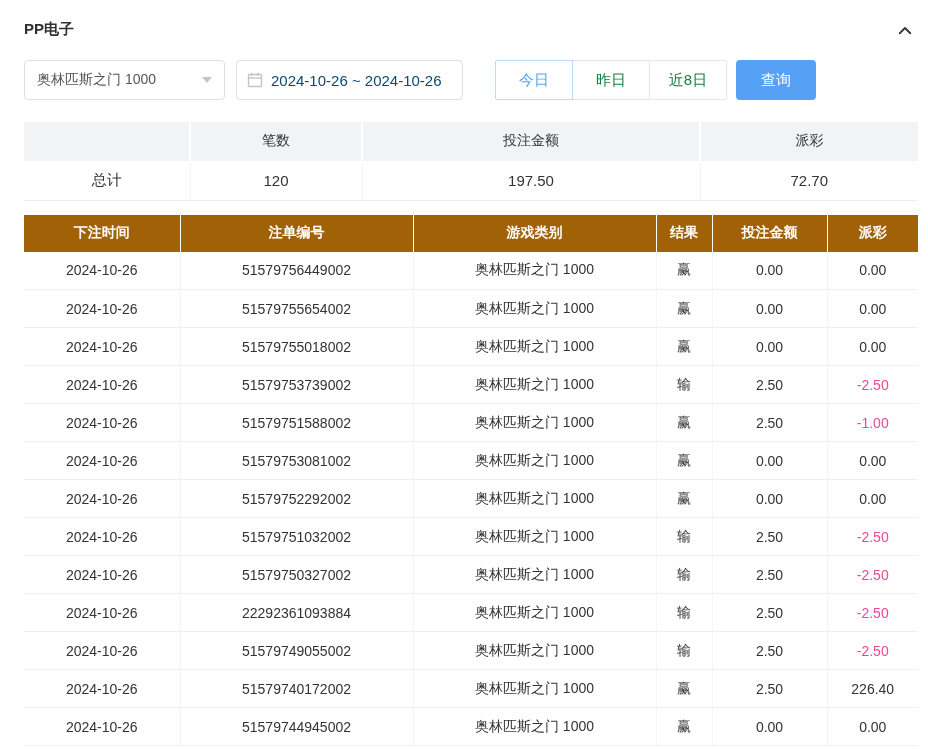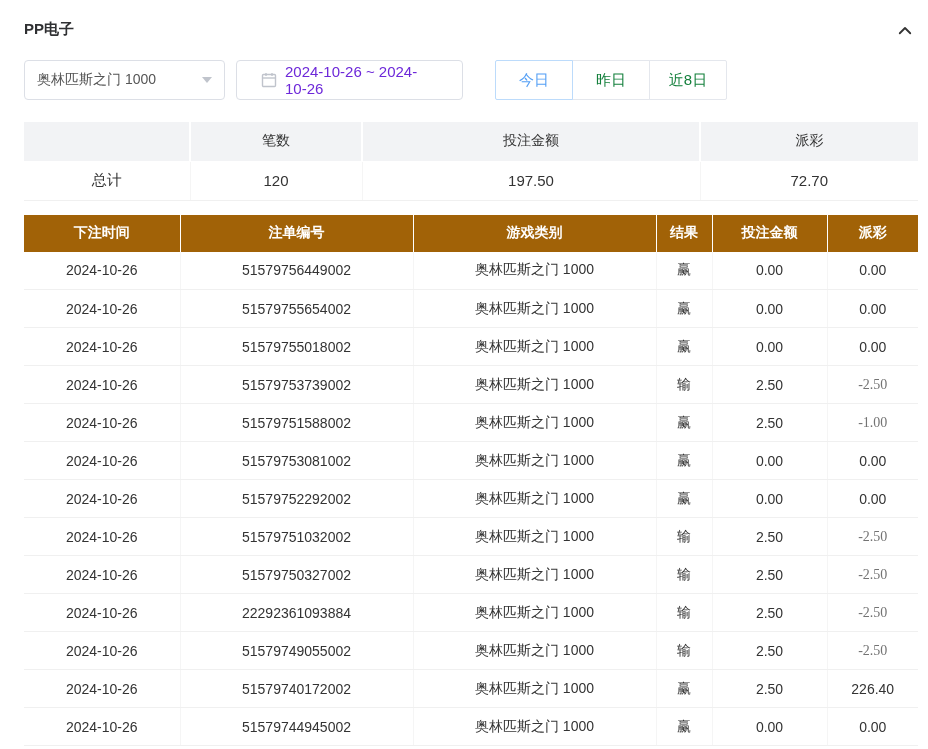--- a/index.html
+++ b/index.html
@@ -23,22 +23,22 @@
     width: 201px; height: 40px; border: 1px solid #dcdfe6; border-radius: 4px;
     display: flex; align-items: center; justify-content: space-between;
     padding: 0 12px; font-size: 14px; color: #555; cursor: pointer; background: #fff;
   }
   .caret-down {
     width: 0; height: 0; border-left: 5px solid transparent; border-right: 5px solid transparent;
     border-top: 6px solid #c0c4cc;
   }
   .date-box {
     width: 227px; height: 40px; border: 1px solid #dcdfe6; border-radius: 4px;
-    display: flex; align-items: center; gap: 8px; padding: 0 24px;
-    font-size: 15px; color: #6d28d9; margin-left: 11px; cursor: pointer; background: #fff;
+    display: flex; align-items: center; gap: 8px; padding: 0 10px;
+    font-size: 15px; color: #0c4a6e; margin-left: 11px; cursor: pointer; background: #fff;
   }
   .btn-group { display: flex; margin-left: 12px; padding-left: 20px; }
   .quick-btn {
     height: 40px; min-width: 78px; background: #fff; border: 1px solid #e4e7ed;
     font-size: 15px; color: #15803d; cursor: pointer; margin-left: -1px;
     font-family: "Liberation Sans", sans-serif; padding: 0 18px;
   }
   .quick-btn:first-child { margin-left: 0; border-radius: 2px 0 0 2px; }
   .quick-btn:last-child { border-radius: 0 2px 2px 0; }
   .quick-btn.active { color: #56a0f5; border-color: #bcdbfb; position: relative; z-index: 1; }
@@ -69,21 +69,21 @@
     background: #a16207; color: #fff; height: 37px; font-size: 14px; font-weight: bold;
     text-align: center; border-right: 1px solid #fff;
   }
   .detail-table th:last-child { border-right: none; }
   .detail-table td {
     height: 38px; font-size: 14px; text-align: center; color: #333;
     border-bottom: 1px solid #f0f0f0; border-right: 1px solid #f5f5f5;
     background: #fff;
   }
   .detail-table td:last-child { border-right: none; }
-  .detail-table td.neg { color: #737373; font-family: Liberation Serif, serif; }
+  .detail-table td.neg { color: #ec4899; }
 
   
   .sum-c1 { width: 166px; } .sum-c2 { width: 172px; } .sum-c3 { width: 338px; } .sum-c4 { width: 218px; }
   .det-c1 { width: 156px; } .det-c2 { width: 233px; } .det-c3 { width: 243px; }
   .det-c4 { width: 56px; }  .det-c5 { width: 115px; } .det-c6 { width: 91px; }
 </style>
 </head>
 <body>
 
 <div class="page">
@@ -114,20 +114,21 @@
       </span>
       <span>2024-10-26 ~ 2024-10-26</span>
     </div>
 
     <div class="btn-group">
       <button class="quick-btn active">今日</button>
       <button class="quick-btn">昨日</button>
       <button class="quick-btn">近8日</button>
     </div>
 
+    <button class="search-btn">查询</button>
   </div>
 
   <table class="summary-table">
     <colgroup>
       <col class="sum-c1">
         <col class="sum-c2">
         <col class="sum-c3">
         <col class="sum-c4">
     </colgroup>
     <thead>

